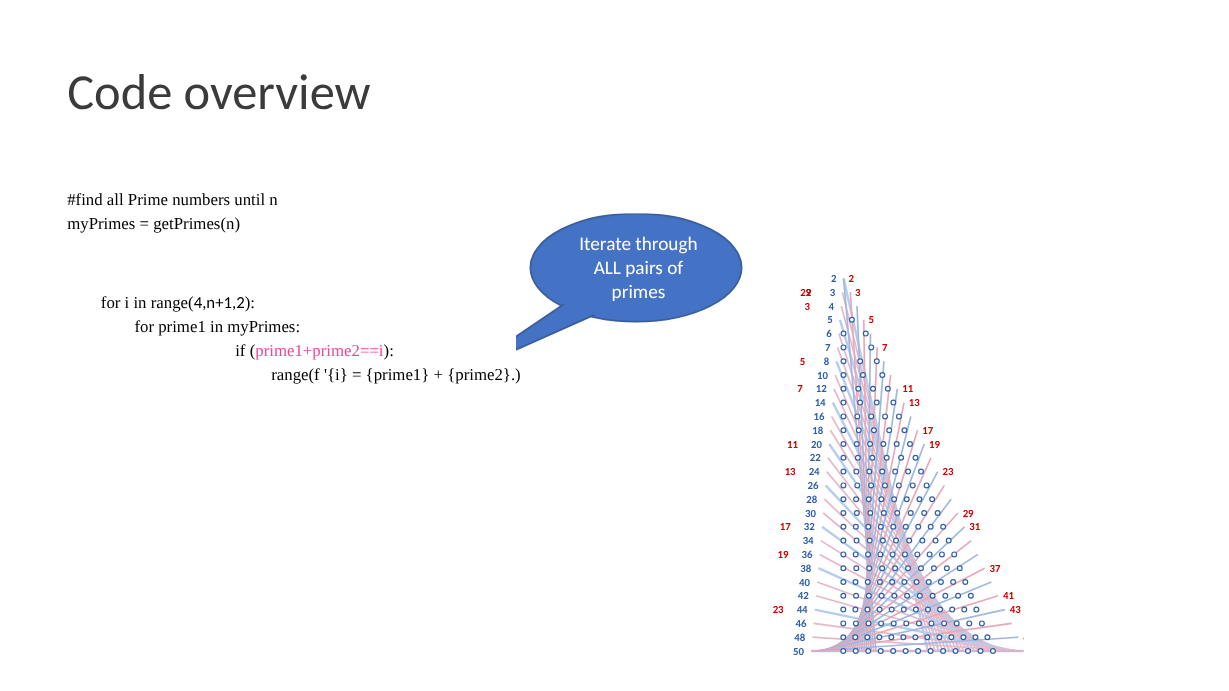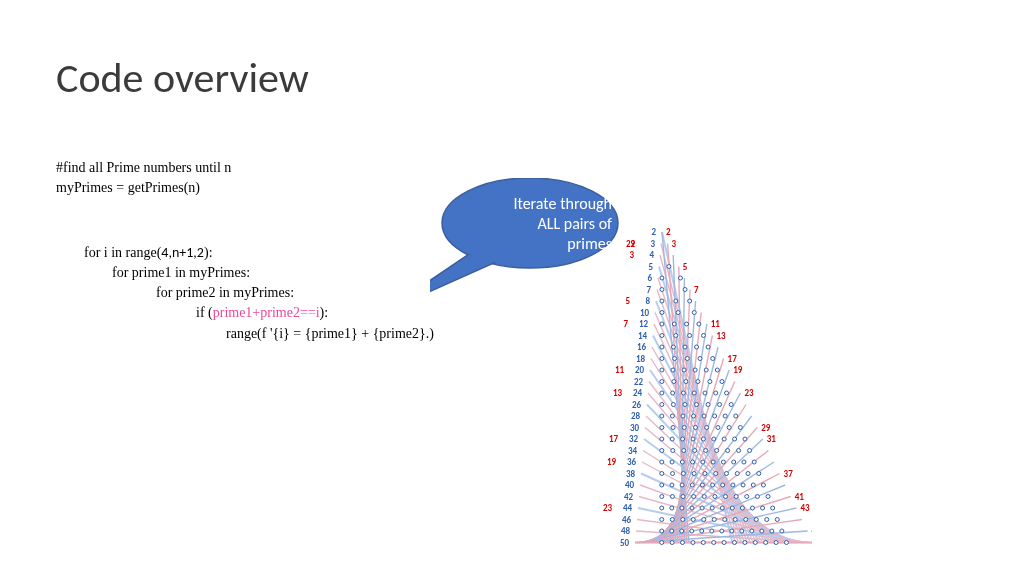--- a/index.html
+++ b/index.html
@@ -9,20 +9,21 @@
     height: 576px;
     background: #ffffff;
     font-family: "Calibri", "Segoe UI", Arial, sans-serif;
     overflow: hidden;
     position: relative;
   }
   .slide {
     position: relative;
     width: 824px;
     height: 576px;
+    padding-left: 41px;
   }
   .title {
     position: absolute;
     left: 56px;
     top: 52px;
     font-size: 42px;
     font-weight: 400;
     color: #3b3b3b;
     font-family: "Calibri Light", "Calibri", "Segoe UI Light", sans-serif;
   }
@@ -49,21 +50,21 @@
     top: 178px;
     width: 200px;
     pointer-events: none;
   }
   .callout svg { display: block; }
   .callout-text {
     position: absolute;
     left: 452px;
     top: 194px;
     width: 160px;
-    text-align: right;
+    text-align: center;
     color: #ffffff;
     font-family: "Calibri", "Segoe UI", sans-serif;
     font-size: 16px;
     line-height: 1.25;
   }
 
   .diagram {
     position: absolute;
     right: 12px;
     bottom: 12px;
@@ -82,21 +83,20 @@
 
   <div class="title">Code overview</div>
 
   <div class="code">
     <div>#find all Prime numbers until n</div>
     <div>myPrimes = getPrimes(n)</div>
     <div class="ind1">
       <span>for i in range(</span><span class="cal">4,n+1,2</span><span>):</span>
     </div>
     <div class="ind2">for prime1 in myPrimes:</div>
-    <div class="ind3">for prime2 in myPrimes:</div>
     <div class="ind4">
       <span>if (</span><span class="red">prime1+prime2==i</span><span>):</span>
     </div>
     <div class="ind5">range(f '{i} = {prime1} + {prime2}.)</div>
   </div>
 
   <div class="callout">
     <svg width="200" height="150" viewBox="0 0 200 150">
       <ellipse cx="100" cy="45" rx="88" ry="45" fill="#4472c4" stroke="#3a5e9e" stroke-width="1.5"></ellipse>
       <path d="M 45 72 L -48 135 L 75 80 Z" fill="#4472c4" stroke="#3a5e9e" stroke-width="1.5"></path>

